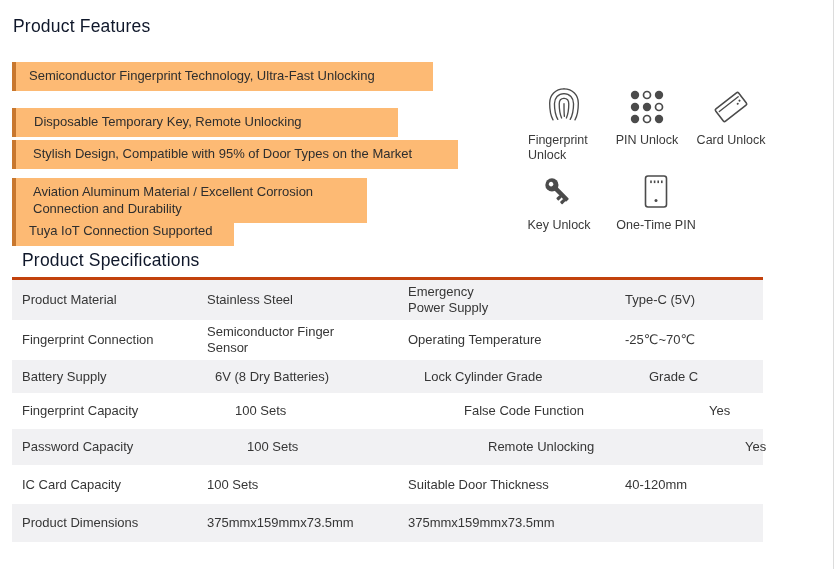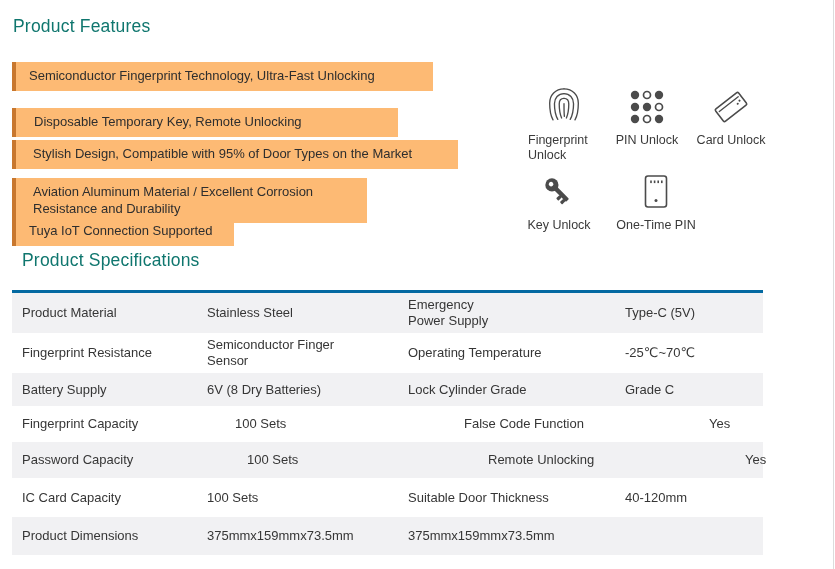--- a/index.html
+++ b/index.html
@@ -2,21 +2,21 @@
 <html><head>
 <meta charset="utf-8">
 <style>
   * { margin:0; padding:0; box-sizing:border-box; }
   html,body { width:835px; height:569px; background:#ffffff; }
   body { font-family:"Liberation Sans","DejaVu Sans",sans-serif; color:#333; position:relative; overflow:hidden; }
   .page { position:absolute; inset:0; background:#fff; }
   .edge-right { position:absolute; top:0; right:1px; width:1px; height:569px; background:#dcdcdc; }
 
   
-  .sec-title { position:absolute; color:#0f766e; font-size:17.5px; letter-spacing:0.2px; }
+  .sec-title { position:absolute; color:#0f172a; font-size:17.5px; letter-spacing:0.2px; }
   #title-features { left:13px; top:16px; }
   #title-specs { left:22px; top:250px; }
 
   
   .feature-item { position:absolute; left:12px; background:#fdba74; border-left:4px solid #c8772e;
                   padding:6px 12px 6px 13px; font-size:13px; line-height:16.5px; color:#2e2e2e; }
   .f1 { top:62px;  width:421px; }
   .f2 { top:100px; width:386px; padding-left:18px;margin-top:8px; }
   .f3 { top:140px; width:446px; padding-left:17px; }
   .f4 { top:178px; width:355px; padding-left:17px; }
@@ -32,41 +32,41 @@
   #unlock-row-1 .unlock-cell:nth-child(3) { width:88px; }
   #unlock-row-2 .unlock-cell { width:90px; }
   #unlock-row-2 .unlock-cell:nth-child(2) { width:104px; }
   .unlock-icon { height:46px; display:flex; align-items:center; justify-content:center; }
   .unlock-label { font-size:12.5px; color:#3a3a3a; line-height:14.5px; text-align:center; margin-top:3px; }
   .unlock-label.wrap2 { width:72px; text-align:left; }
   svg .st { stroke:#4b4b4b; fill:none; stroke-linecap:round; }
   svg .fl { fill:#4b4b4b; }
 
   
-  .spec-table { position:absolute; left:12px; top:290px; width:751px; border-top:3px solid #0369a1; }
+  .spec-table { position:absolute; left:12px; top:277px; width:751px; border-top:3px solid #c2410c; }
   .spec-row { display:grid; grid-template-columns:195px 196px 212px 148px; align-items:center; }
   .spec-row:nth-child(odd) { background:#f1f1f3; }
   .spec-row .c { font-size:13px; color:#363636; white-space:pre-line; line-height:16px; padding:4px 4px 4px 0; }
   .spec-row .c0 { padding-left:10px; }
   .spec-row .c2 { padding-left:5px; }
   .spec-row .c3 { padding-left:10px; }
-  .r0 { min-height:40px; } .r1 { min-height:36px; } .r2 { min-height:33px; }
+  .r0 { min-height:40px; } .r1 { min-height:36px; } .r2 { min-height:33px;gap:8px; }
   .r3 { min-height:36px;gap:28px; } .r4 { min-height:36px;gap:40px; } .r5 { min-height:39px; } .r6 { min-height:38px; }
 </style>
 </head>
 <body>
 
 <div class="page">
 
   <div class="sec-title" id="title-features">Product Features</div>
 
   <div class="feature-item f1">Semiconductor Fingerprint Technology, Ultra-Fast Unlocking</div>
   <div class="feature-item f2">Disposable Temporary Key, Remote Unlocking</div>
   <div class="feature-item f3">Stylish Design, Compatible with 95% of Door Types on the Market</div>
-  <div class="feature-item f4">Aviation Aluminum Material / Excellent Corrosion Resistance and Durability</div>
+  <div class="feature-item f4">Aviation Aluminum Material / Excellent Corrosion Connection and Durability</div>
   <div class="feature-item f5">Tuya IoT Connection Supported</div>
 
   <div class="unlock-row" id="unlock-row-1">
     <div class="unlock-cell">
       <span class="unlock-icon">
         <svg width="42" height="46" viewBox="0 0 44 48">
           <path class="st" stroke-width="1.4" d="M22 5 C13 5 7 11.5 7 20 C7 28 8 33 10.5 37.5"></path>
           <path class="st" stroke-width="1.4" d="M22 5 C31 5 37 11.5 37 20 C37 28 36 33 33.5 37.5"></path>
           <path class="st" stroke-width="1.4" d="M22 10 C16 10 12 14.5 12 20.5 C12 27.5 13 32.5 15.5 37"></path>
           <path class="st" stroke-width="1.4" d="M22 10 C28 10 32 14.5 32 20.5 C32 27.5 31 32.5 28.5 37"></path>
@@ -142,21 +142,21 @@
 
   <div class="spec-table">
     <div class="spec-row r0">
       <div class="c c0">Product Material</div>
       <div class="c c1">Stainless Steel</div>
       <div class="c c2">Emergency
 Power Supply</div>
       <div class="c c3">Type-C  (5V)</div>
     </div>
     <div class="spec-row r1">
-      <div class="c c0">Fingerprint Resistance</div>
+      <div class="c c0">Fingerprint Connection</div>
       <div class="c c1">Semiconductor Finger
 Sensor</div>
       <div class="c c2">Operating Temperature</div>
       <div class="c c3">-25℃~70℃</div>
     </div>
     <div class="spec-row r2">
       <div class="c c0">Battery Supply</div>
       <div class="c c1">6V  (8 Dry Batteries)</div>
       <div class="c c2">Lock Cylinder Grade</div>
       <div class="c c3">Grade C</div>

